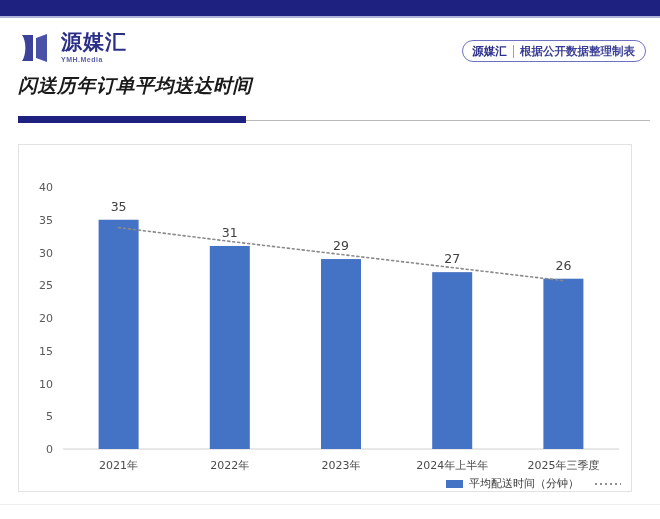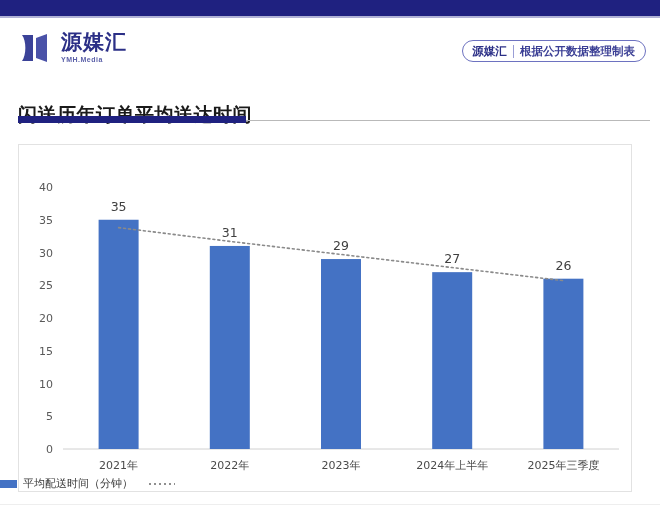--- a/index.html
+++ b/index.html
@@ -58,24 +58,25 @@
   .badge-div{
     width:1.2px;height:13px;background:#9a9ed6;margin-right:6px;
   }
   .badge-val{
     font-size:11.5px;color:#3b3f95;font-weight:700;
     font-family:Liberation Serif, serif;
   }
 
   
   .title{
-    position:absolute;left:18px;top:102px;
+    position:absolute;left:18px;top:73px;
     font-size:19px;font-weight:700;color:#1a1a1a;letter-spacing:.5px;
     font-family:"DejaVu Sans","Liberation Sans",sans-serif;
     white-space:nowrap;
+    font-style:italic;
   }
   .rule-line{
     position:absolute;left:18px;top:120px;width:632px;height:1px;
     background:#b9b9b9;
   }
   .rule-accent{
     position:absolute;left:18px;top:116px;width:228px;height:7px;
     background:#1f2180;
   }
 
@@ -85,21 +86,21 @@
     border:1px solid #e2e2e2;box-sizing:border-box;background:#fff;
   }
   .plot{
     position:absolute;left:0;top:0;width:614px;height:348px;
   }
   .plot svg{display:block;}
 
   
   .legend{
     position:absolute;left:0;top:476px;width:592px;
-    display:flex;justify-content:flex-start;align-items:center;gap:16px;
+    display:flex;justify-content:flex-end;align-items:center;gap:16px;padding-left:29px;
   }
   .legend-item{display:flex;align-items:center;gap:6px;}
   .legend-swatch{
     width:17px;height:8px;background:#4472c4;flex:none;
   }
   .legend-dash{
     width:26px;height:2px;flex:none;
     background-image:linear-gradient(to right,#8f8f8f 0 2px,transparent 2px 5px);
     background-size:5px 2px;background-repeat:repeat-x;
     background-position:0 center;

